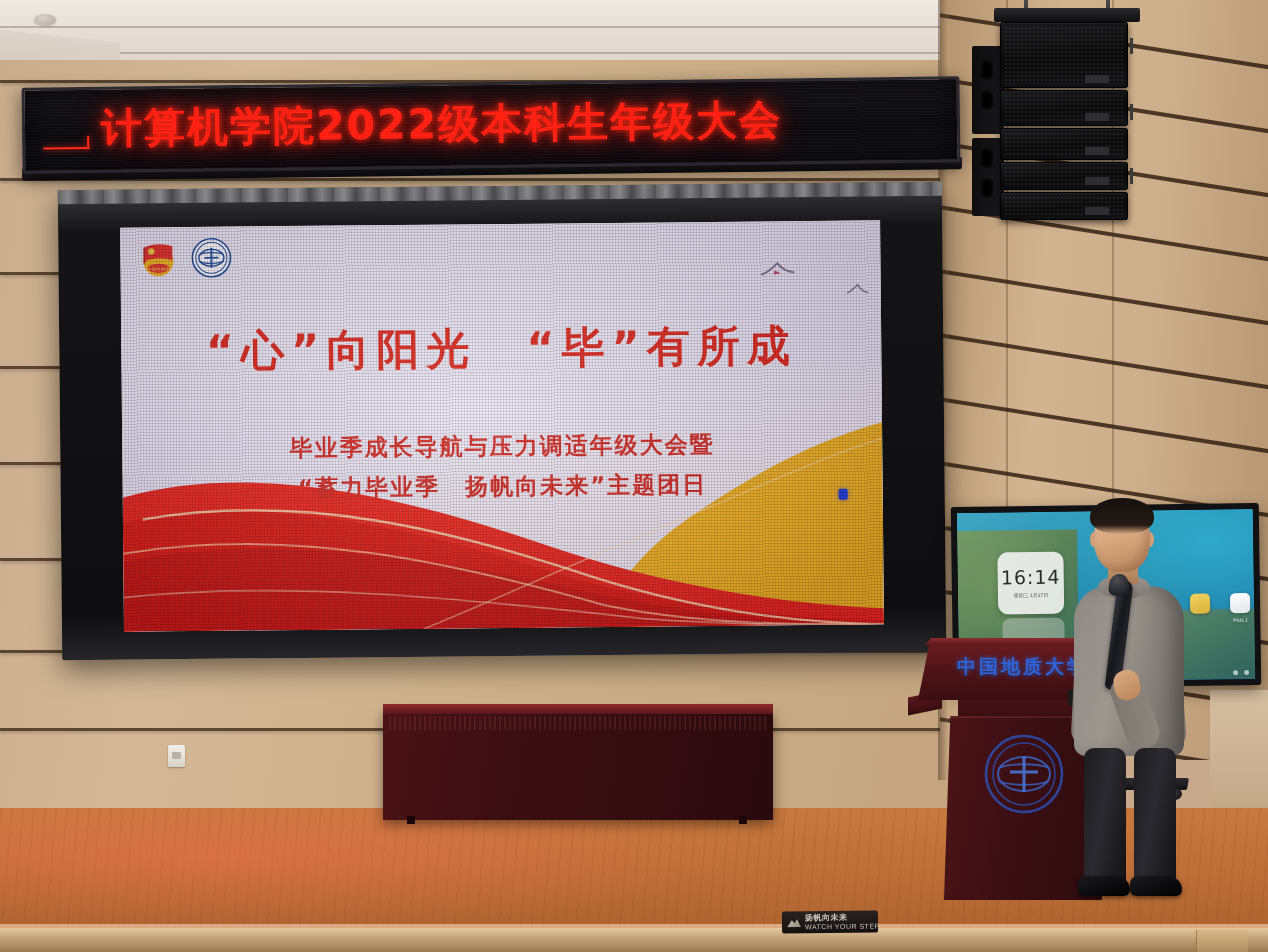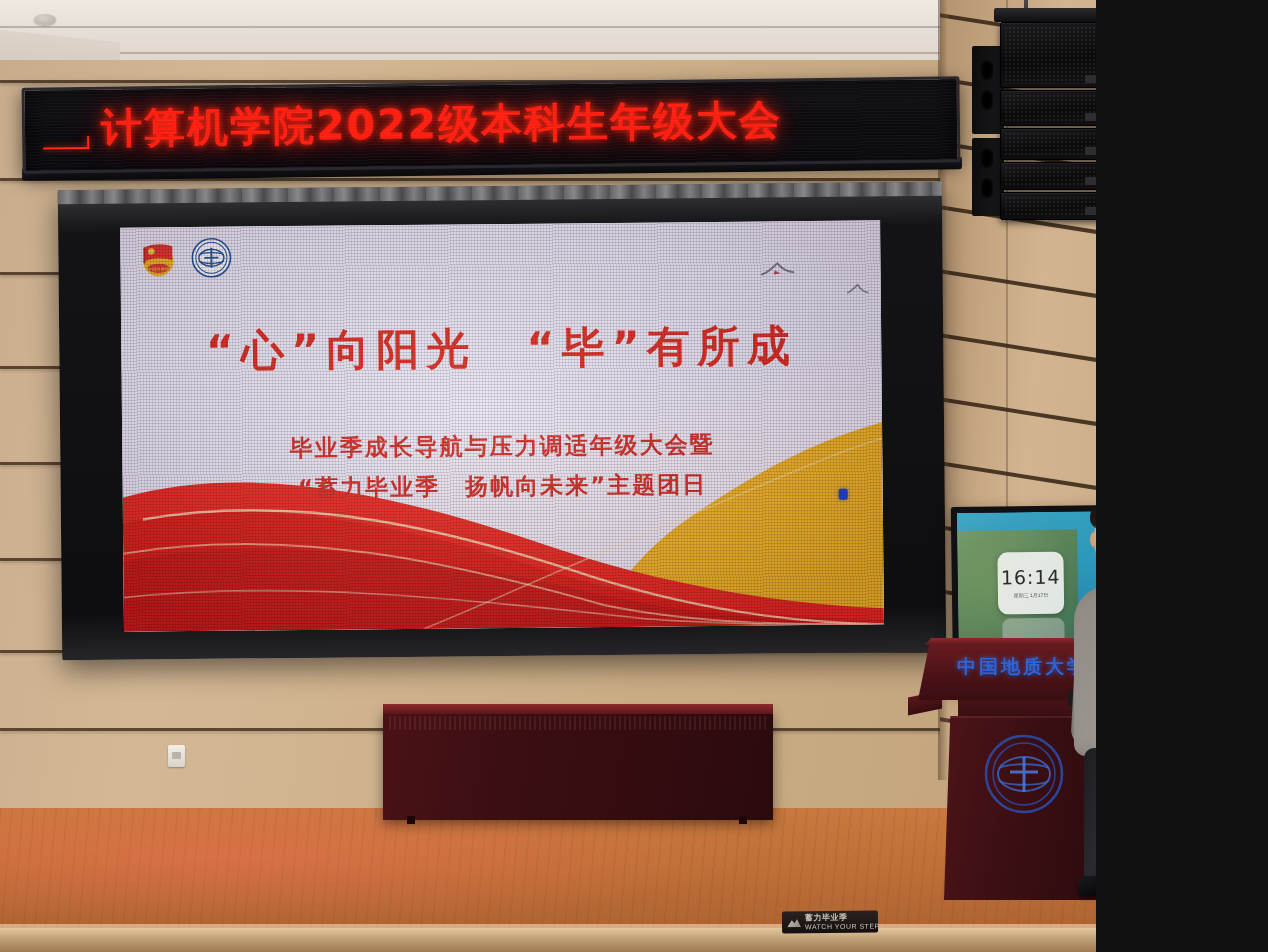--- a/index.html
+++ b/index.html
@@ -5,21 +5,21 @@
 <style>
   * { margin:0; padding:0; box-sizing:border-box; }
   html,body { background:#111; }
   body {
     font-family:"Liberation Sans", sans-serif;
     -webkit-font-smoothing:antialiased;
   }
 
   #scene {
     position:relative;
-    width:1096px; height:952px;
+    width:1268px; height:952px;
     overflow:hidden;
     background:#c9a98b;
   }
 
   
   .ceiling {
     position:absolute; left:0; top:0; width:1268px; height:96px;
     background:linear-gradient(180deg,#efe9e2 0%,#e3dbd2 45%,#d8cfc4 100%);
   }
   .ceiling-seam {
@@ -734,18 +734,18 @@
       <div class="p-leg" style="left:2px;"></div>
       <div class="p-leg" style="left:52px;"></div>
       <div class="p-shoe" style="left:-4px;"></div>
       <div class="p-shoe" style="left:48px;"></div>
     </div>
   </div>
 
   <div class="plaque">
     <span class="mark"></span>
     <span class="txt">
-      <b>蓄力毕业季</b>
+      <b>扬帆向未来</b>
       <span>WATCH YOUR STEP</span>
     </span>
   </div>
 
 </div>
 
 </body></html>

